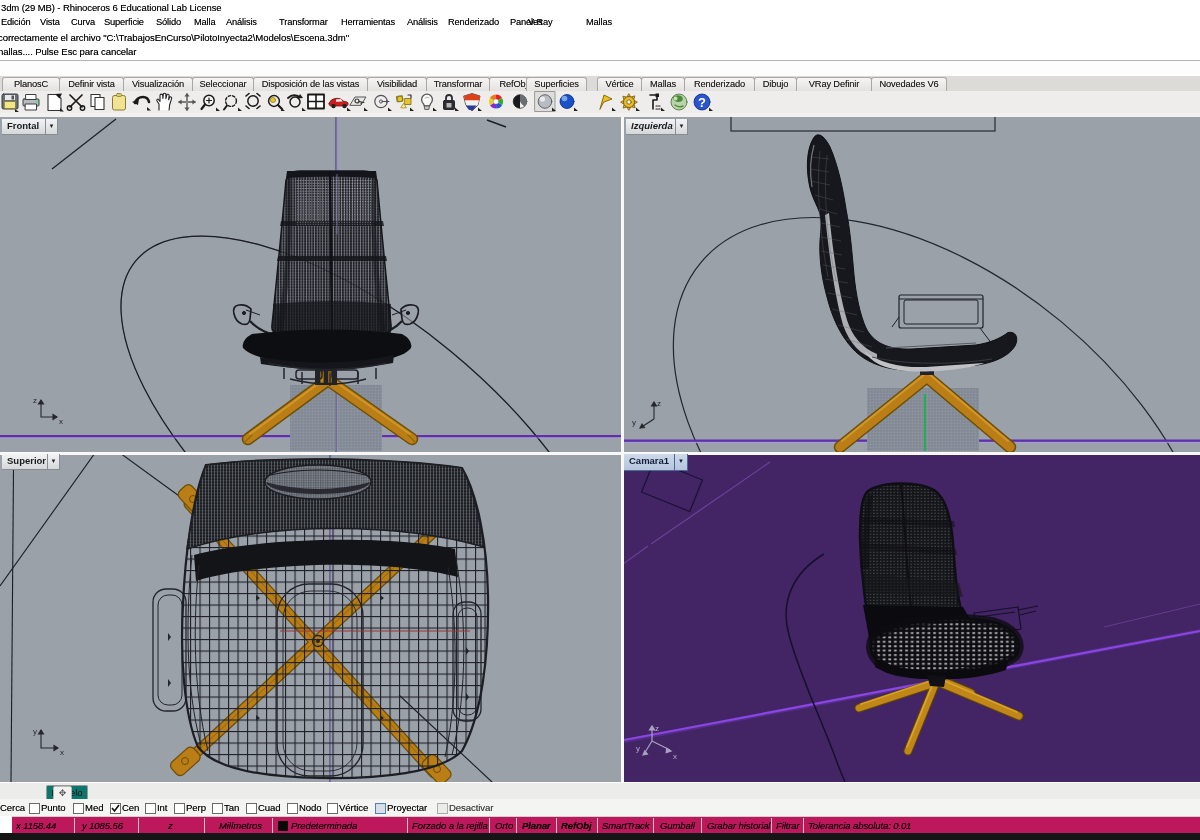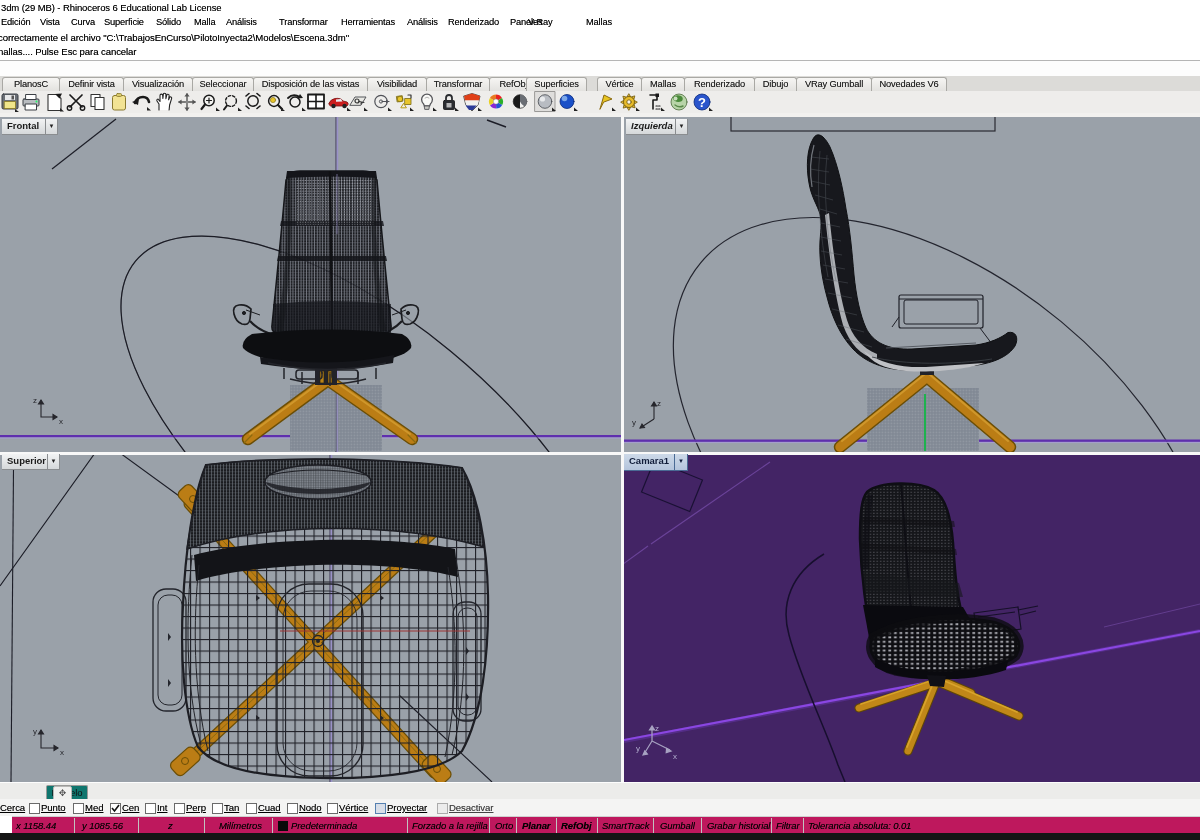--- a/index.html
+++ b/index.html
@@ -19,21 +19,21 @@
  border:1px solid #a9a8a4;border-bottom:none;border-radius:3px 3px 0 0;
  font-size:9.3px;color:#1a1a1a;text-align:center;line-height:13px;letter-spacing:-0.15px;}
 #toolbar{left:0;top:91px;width:1200px;height:22px;background:#eeedeb;}
 #tb2{left:0;top:113px;width:1200px;height:4px;background:#f2f1ef;}
 #vpwrap{left:0;top:117px;width:1200px;height:665px;background:#f8f8f8;}
 .vp{position:absolute;}
 #modelrow{left:0;top:782px;width:1200px;height:17px;background:#ececea;border-top:1px solid #fdfdfd;}
 #modeltab{position:absolute;left:0;top:2px;width:40px;height:15px;background:#0f766e;border:1px solid #9a9a98;border-bottom:none;border-radius:2px 2px 0 0;font-size:9.5px;text-align:center;line-height:14px;color:#111;margin-left:46px;}
 #modelplus{position:absolute;left:53px;top:3px;width:17px;height:13px;background:#f2f2f0;border:1px solid #b8b8b6;border-radius:2px;color:#555;font-size:9px;text-align:center;line-height:12px;}
 #osnaprow{left:0;top:799px;width:1200px;height:17px;background:#f4f4f3;font-size:9.6px;color:#000;text-shadow:0 0 0.4px rgba(0,0,0,0.5);}
-.os{position:absolute;top:3px;letter-spacing:-0.1px;text-decoration:underline;}
+.os{position:absolute;top:3px;letter-spacing:-0.1px;}
 .cb{position:absolute;top:3.5px;width:9px;height:9px;background:#fff;border:1px solid #6a6a6a;}
 #statusbar{left:12px;top:816px;width:1200px;height:17px;background:#be185d;border-top:1px solid #cfcfce;font-size:9.5px;color:#000;text-shadow:0 0 0.4px rgba(0,0,0,0.5);font-style:italic;}
 .st{position:absolute;top:3px;white-space:nowrap;letter-spacing:-0.1px;}
 .sd{position:absolute;top:1px;width:1px;height:15px;background:#c2c2c0;}
 #blackstrip{left:0;top:833px;width:1200px;height:7px;background:#151515;}
 .vplabel{position:absolute;z-index:5;height:15px;background:linear-gradient(#f2f3f4,#d5d8da);
  border:1px solid #8a8d90;border-top:none;border-left:none;font-size:9.5px;font-weight:bold;
  color:#1a1a1a;line-height:14px;padding-left:5px;}
 .vpdd{position:absolute;z-index:5;height:15px;width:13px;background:linear-gradient(#f2f3f4,#d5d8da);
  border:1px solid #8a8d90;border-top:none;border-left:none;font-size:6px;color:#222;text-align:center;line-height:14px;}
@@ -71,21 +71,21 @@
 <span class="tab" style="left:192px;width:60px;">Seleccionar</span>
 <span class="tab" style="left:253px;width:113px;">Disposición de las vistas</span>
 <span class="tab" style="left:367px;width:58px;">Visibilidad</span>
 <span class="tab" style="left:426px;width:62px;">Transformar</span>
 <span class="tab" style="left:489px;width:47px;">RefObj</span>
 <span class="tab" style="left:526px;width:59px;">Superficies</span>
 <span class="tab" style="left:597px;width:43px;">Vértice</span>
 <span class="tab" style="left:641px;width:42px;">Mallas</span>
 <span class="tab" style="left:684px;width:69px;">Renderizado</span>
 <span class="tab" style="left:754px;width:41px;">Dibujo</span>
-<span class="tab" style="left:796px;width:74px;">VRay Gumball</span>
+<span class="tab" style="left:796px;width:74px;">VRay Definir</span>
 <span class="tab" style="left:871px;width:74px;">Novedades V6</span>
 </div>
 <div class="abs" id="toolbar">
 <svg width="1200" height="22" style="position:absolute;left:0;top:0">
 <g stroke-linejoin="round" stroke-linecap="round">
 <g transform="translate(10,0)">
           <rect x="-8" y="3" width="16" height="15" rx="1.5" fill="#6b7077" stroke="#3a3e44" stroke-width="1"></rect>
           <rect x="-5" y="4" width="10" height="5" fill="#e8e9ea"></rect>
           <rect x="1.5" y="4.5" width="2.5" height="4" fill="#555"></rect>
           <rect x="-5.5" y="10.5" width="11" height="7" fill="#f0e68a" stroke="#8a7a20" stroke-width="0.8"></rect>

